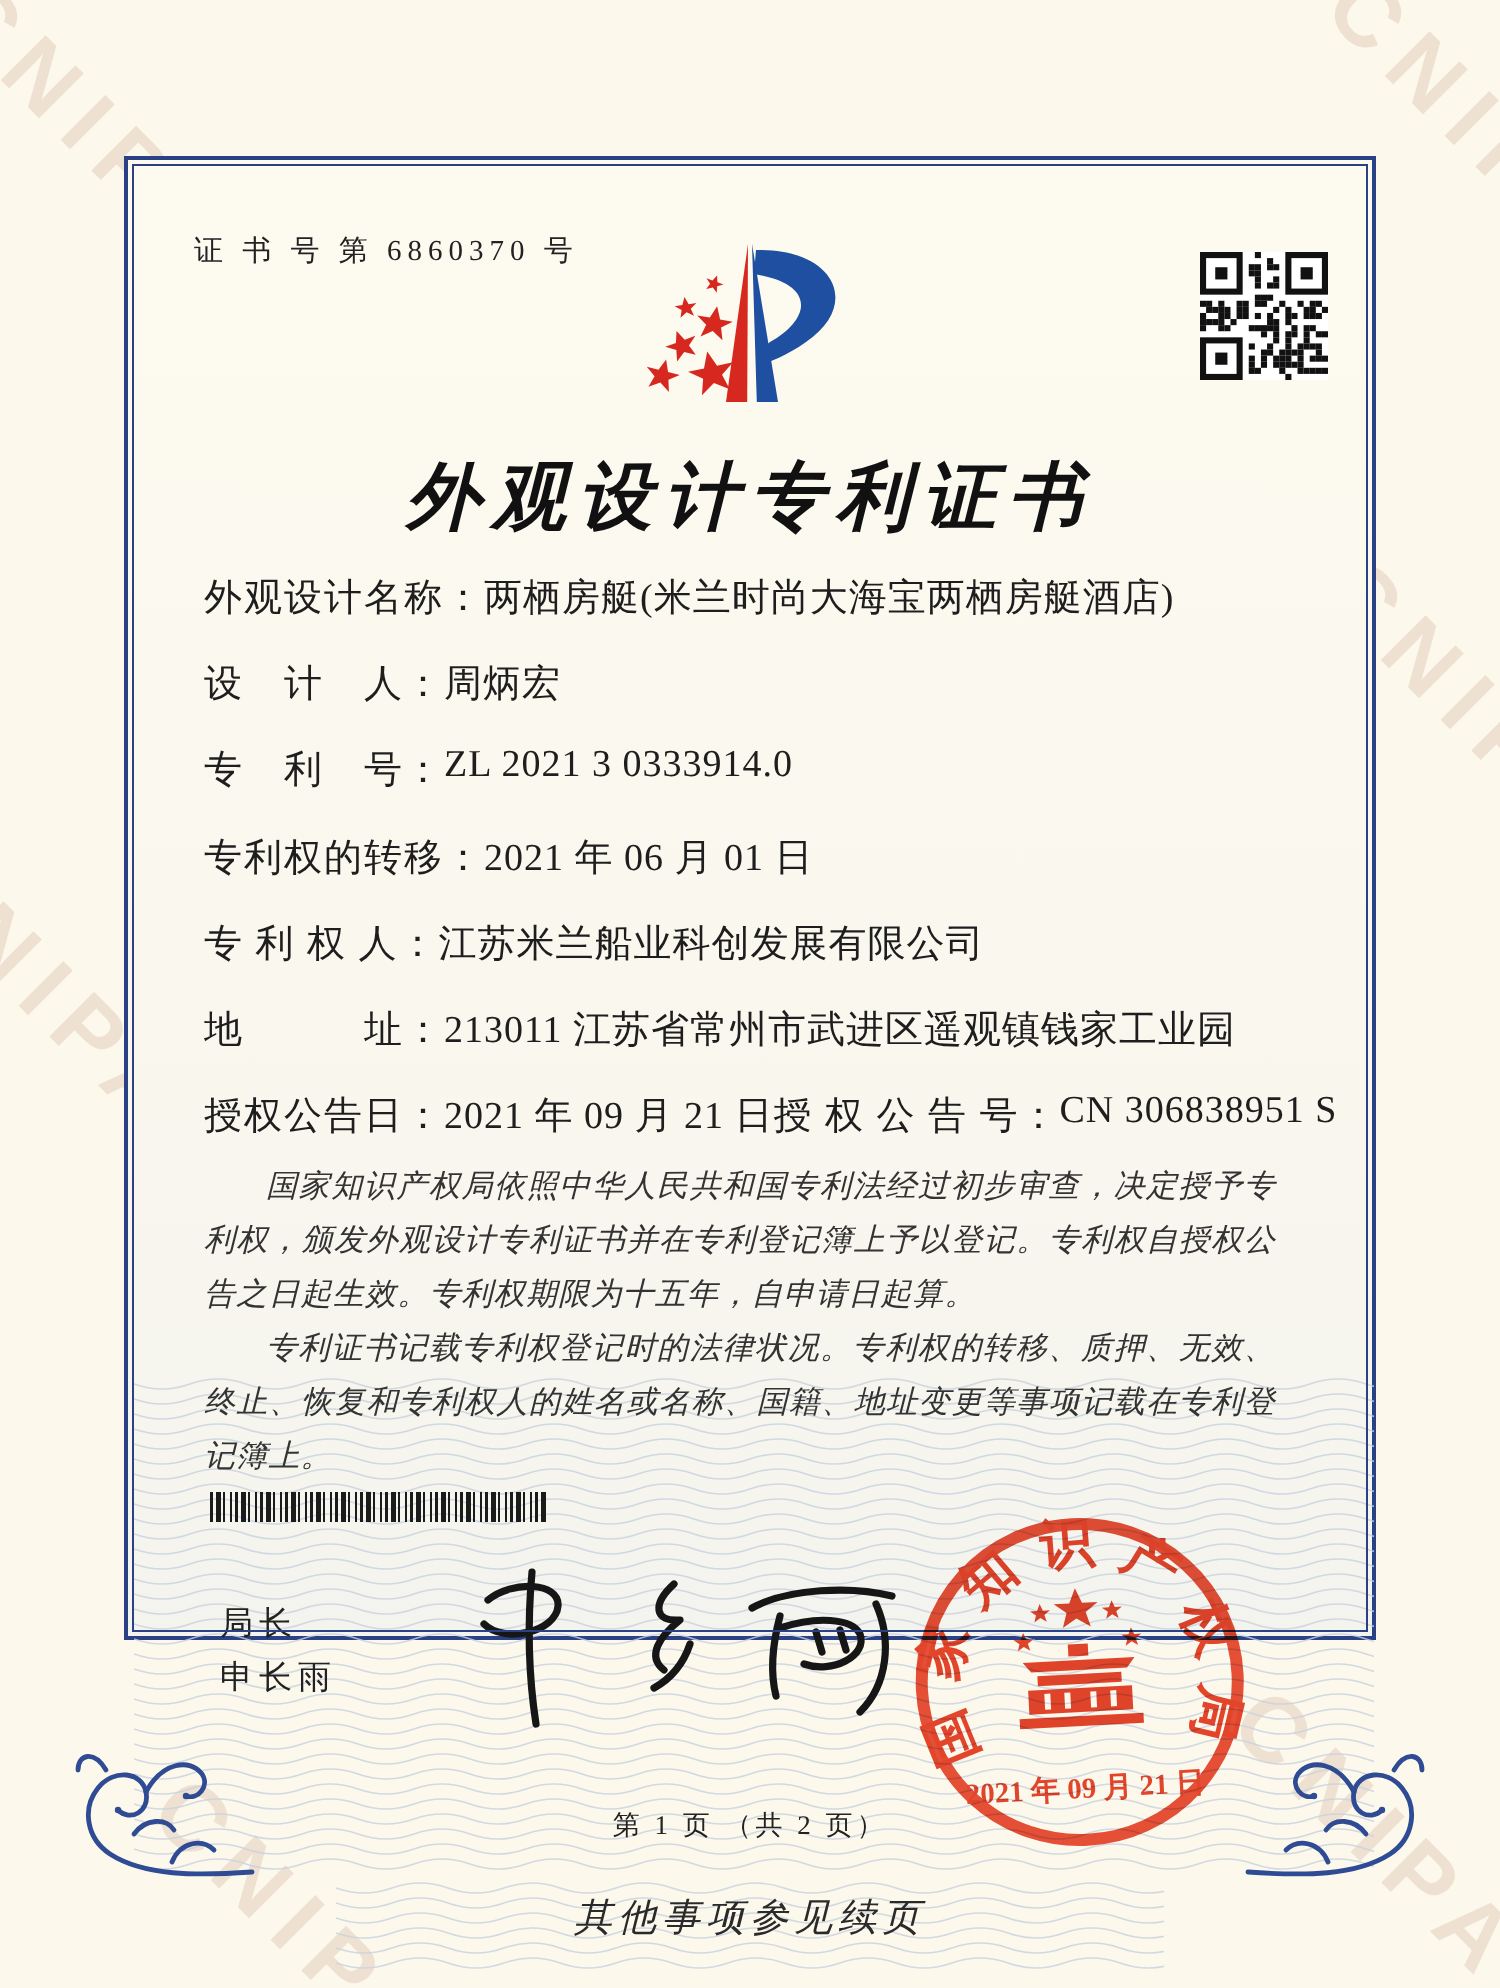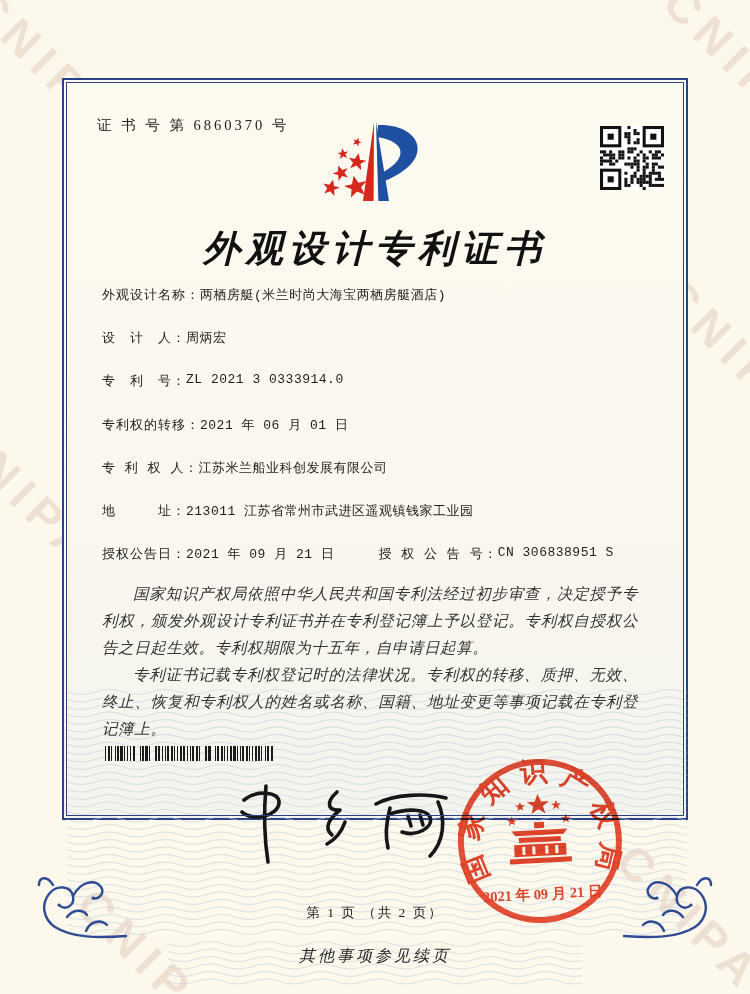--- a/index.html
+++ b/index.html
@@ -23,21 +23,21 @@
   .frame::before{
     content:""; position:absolute; inset:2px; border:1px solid #2b4186; pointer-events:none; z-index:5;
   }
   .cert-no{ position:absolute; left:33px; top:36px; font-size:14.5px; letter-spacing:3px; color:#222; }
   .qr{ position:absolute; left:536px; top:46px; width:64px; height:64px; background:#fff; }
   .logo{ position:absolute; left:241px; top:28px; width:140px; height:102px; }
   .title{
     position:absolute; top:144px; left:0; width:100%; text-align:center;
     font-size:37px; font-weight:bold; letter-spacing:6px; color:#111;font-style:italic;
   }
-  .fields{ position:absolute; left:38px; top:206px; right:40px; font-size:13px; color:#1e1e1e;font-family:Liberation Mono, monospace; }
+  .fields{ position:absolute; left:38px; top:206px; right:40px; font-size:19px; color:#1e1e1e; }
   .frow{ height:43.2px; display:flex; align-items:flex-start; white-space:nowrap; }
   .frow .lbl{ letter-spacing:1px; }
   .frow .val{ letter-spacing:0.5px; }
   .frow .gap{ display:inline-block; width:44px; }
   .paras{
     position:absolute; left:38px; right:48px; top:500px;
     font-size:15.5px; line-height:27px; text-align:justify; color:#333;
     font-style:italic; letter-spacing:0.6px;
   }
   .paras p{ text-indent:2em; }
@@ -56,21 +56,21 @@
   .page-info{ position:absolute; left:0; width:100%; top:824px; text-align:center; font-size:13.5px; letter-spacing:2px; color:#222; z-index:4; }
   .waves-wrap{ position:absolute; left:3px; top:608px; width:620px; height:247px; overflow:hidden; z-index:0; }
   svg.waves{ display:block; width:100%; height:100%; }
   svg.waves path{ fill:none; stroke:#c8d1df; stroke-width:0.8; opacity:0.8; }
   .flourish{ position:absolute; width:92px; height:76px; z-index:3; }
   .flourish.left{ left:36px; top:872px; }
   .flourish.right{ left:622px; top:872px; transform:scaleX(-1); }
   .footer-waves{ position:absolute; left:168px; top:940px; width:414px; height:46px; overflow:hidden; z-index:0; }
   .footer-note{
     position:absolute; left:0; width:100%; top:946px; text-align:center;
-    font-size:16px; font-style:italic; letter-spacing:3px; color:#2a2a2a; z-index:2;
+    font-size:19px; font-style:italic; letter-spacing:3px; color:#2a2a2a; z-index:2;
   }
 </style>
 </head>
 <body>
 
 <span class="wm" style="left:45px;top:62px">CNIPA</span>
 <span class="wm" style="left:277px;top:196px">CNIPA</span>
 <span class="wm" style="left:490px;top:356px">CNIPA</span>
 <span class="wm" style="left:735px;top:352px">CNIPA</span>
 <span class="wm" style="left:24px;top:495px">CNIPA</span>
@@ -312,20 +312,24 @@
     </div>
   </div>
 
   <div class="paras">
     <p>国家知识产权局依照中华人民共和国专利法经过初步审查，决定授予专利权，颁发外观设计专利证书并在专利登记簿上予以登记。专利权自授权公告之日起生效。专利权期限为十五年，自申请日起算。</p>
     <p>专利证书记载专利权登记时的法律状况。专利权的转移、质押、无效、终止、恢复和专利权人的姓名或名称、国籍、地址变更等事项记载在专利登记簿上。</p>
   </div>
 
   <div class="barcode"></div>
 
+  <div class="signer">
+    <div>局长</div>
+    <div>申长雨</div>
+  </div>
 
   <div class="signature">
     <svg width="250" height="95" viewBox="0 0 250 95" fill="none" stroke="#161616" stroke-width="3.6" stroke-linecap="round" stroke-linejoin="round">
       <path d="M52 8 C50 30 50 58 54 84"></path>
       <path d="M30 22 C42 12 66 13 65 25 C64 38 38 44 28 34"></path>
       <path d="M123 14 C112 24 113 33 126 32 C116 40 109 50 118 57"></path>
       <path d="M131 44 C128 53 122 61 113 66"></path>
       <path d="M162 26 C180 16 212 15 232 20"></path>
       <path d="M176 30 C172 45 171 58 174 70"></path>
       <path d="M176 36 C194 30 212 31 216 39 C220 50 202 59 188 54"></path>

